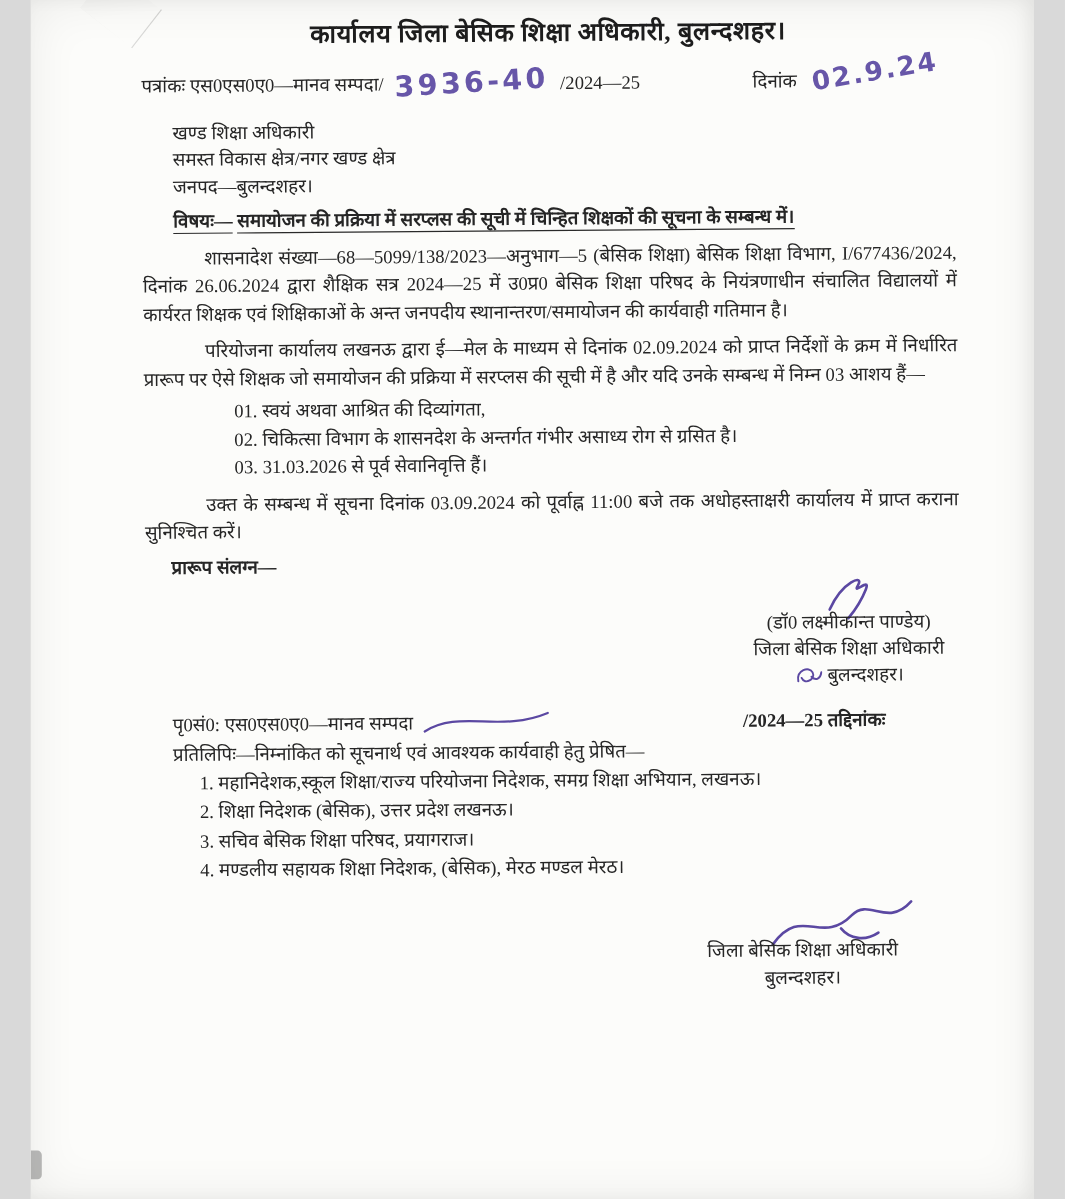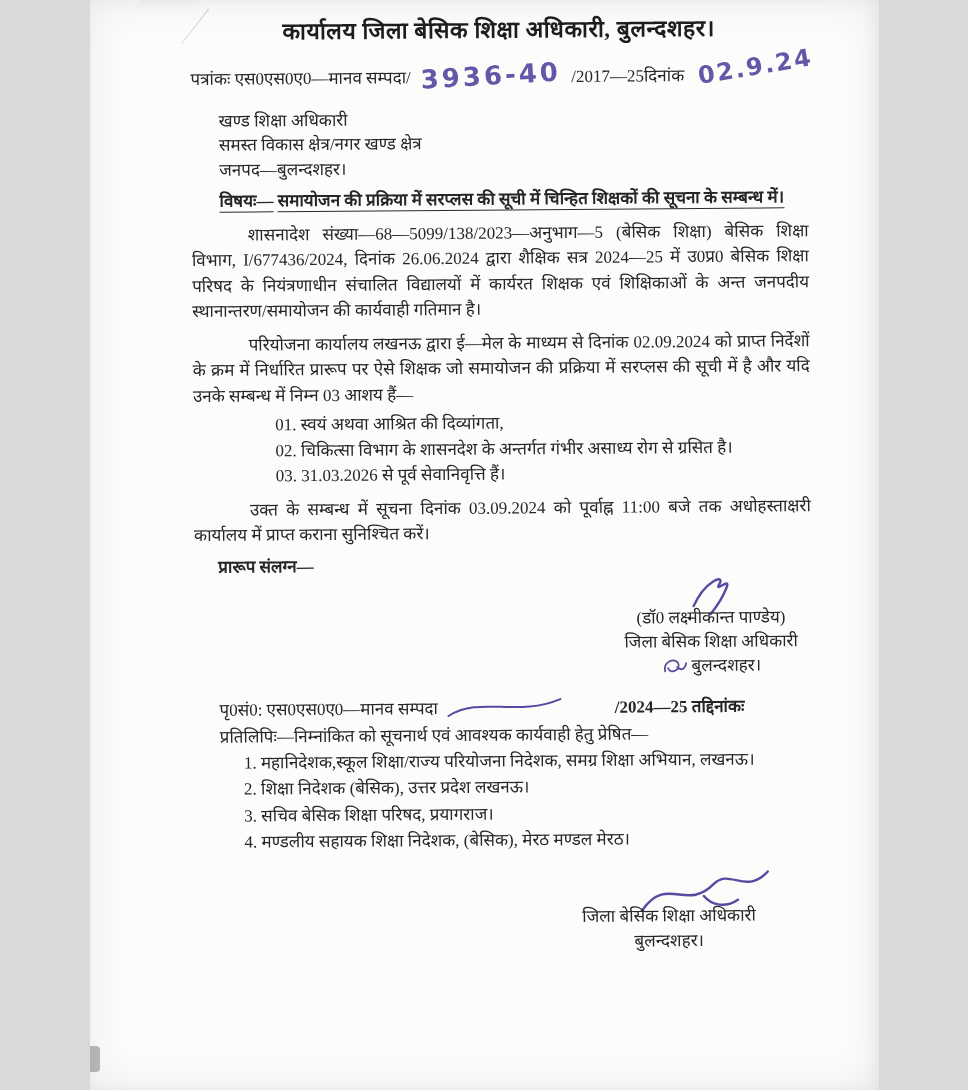--- a/index.html
+++ b/index.html
@@ -1,20 +1,20 @@
 <!DOCTYPE html>
 <html style="--ink: #5b48a2; --paper: #fcfcfa; --textc: #262626;"><head>
 <meta charset="utf-8">
 <style>
   * { margin:0; padding:0; box-sizing:border-box; }
   html,body { background:#d9d9d9; }
   body { font-family:"Liberation Serif","DejaVu Serif",serif; }
 
   .page {
-    position:relative; width:789px; height:1090px; margin:0 auto;
+    position:relative; width:912px; height:1090px; margin:0 auto;
     background:var(--paper,#fcfcfa); overflow:hidden;
     box-shadow: inset 0 0 45px rgba(0,0,0,0.07), inset -6px 0 14px rgba(0,0,0,0.05);
   }
   .fold {
     position:absolute; top:-14px; left:52px; width:60px; height:44px;
     border-right:1px solid rgba(0,0,0,0.12); transform:rotate(38deg);
     background:linear-gradient(135deg, rgba(0,0,0,0.05), transparent 60%);
   }
   .corner-mark{
     position:absolute; left:0; bottom:18px; width:10px; height:26px;
@@ -81,21 +81,21 @@
   <div class="fold"></div>
   <div class="corner-mark"></div>
 
   <div class="content">
 
     <div class="title">कार्यालय जिला बेसिक शिक्षा अधिकारी, बुलन्दशहर।</div>
 
     <div class="refline">
       <span>पत्रांकः एस0एस0ए0—मानव सम्पदा/</span>
       <span class="hand hand-number">3936-40</span>
-      <span>/2017—25</span>
+      <span>/2024—25</span>
       <span class="date-wrap">
         <span>दिनांक</span>
         <span class="hand hand-date">02.9.24</span>
       </span>
     </div>
 
     <div class="addr">
       <div>खण्ड शिक्षा अधिकारी</div>
       <div>समस्त विकास क्षेत्र/नगर खण्ड क्षेत्र</div>
       <div>जनपद—बुलन्दशहर।</div>

